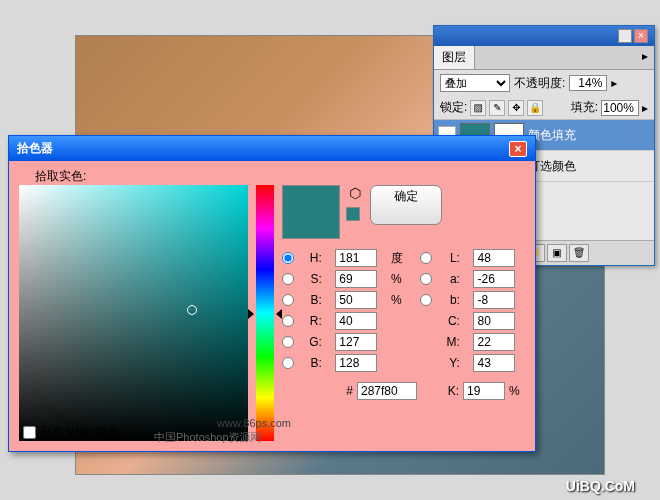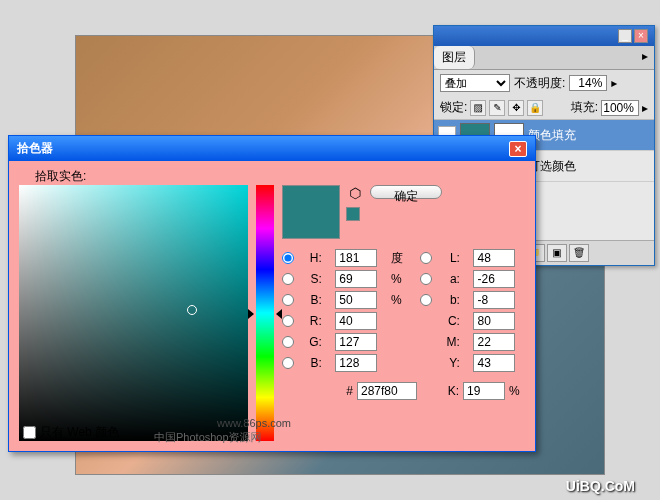--- a/index.html
+++ b/index.html
@@ -7,21 +7,21 @@
 
 .photo-bg { position: absolute; left: 75px; top: 35px; width: 530px; height: 440px; background: linear-gradient(135deg, #b08050 0%, #c89060 30%, #e8b090 50%, #5a7a8a 70%, #4a6a7a 100%); border: 1px solid #888; }
 
 .layers-panel { position: absolute; right: 5px; top: 25px; width: 222px; background: #e8e8e8; border: 1px solid #1e6ab8; box-shadow: 2px 2px 4px rgba(0,0,0,0.3); }
 .layers-title { background: linear-gradient(#3d7dd6, #1e5ab8); color: #fff; padding: 3px 6px; display: flex; justify-content: space-between; align-items: center; }
 .title-controls { display: flex; gap: 2px; }
 .title-btn { width: 14px; height: 14px; background: #e8e8e8; border: 1px solid #888; font-size: 10px; text-align: center; line-height: 12px; cursor: pointer; }
 .title-btn.close { background: #e88; }
 .layers-tabs { display: flex; background: #d0d0d0; border-bottom: 1px solid #999; }
 .layers-tab { padding: 3px 8px; background: #e8e8e8; border-right: 1px solid #999; }
-.layers-tab.active { background: #f0f0f0; border-radius: 6px; }
+.layers-tab.active { background: #f0f0f0; }
 .layers-tab-menu { margin-left: auto; padding: 3px 6px; cursor: pointer; }
 .layers-controls { padding: 4px 6px; display: flex; align-items: center; gap: 4px; background: #e0e0e0; }
 .blend-select { width: 70px; height: 18px; border: 1px solid #888; background: #fff; font-size: 11px; }
 .opacity-input { width: 38px; height: 16px; border: 1px solid #888; text-align: right; padding-right: 4px; }
 .lock-row { padding: 3px 6px; display: flex; align-items: center; gap: 3px; background: #e0e0e0; border-bottom: 1px solid #bbb; }
 .lock-icon { width: 16px; height: 16px; border: 1px solid #aaa; background: #eee; font-size: 10px; text-align: center; line-height: 14px; }
 .layer-list { background: #e8e8e8; min-height: 120px; }
 .layer-item { display: flex; align-items: center; padding: 3px 4px; border-bottom: 1px solid #ccc; gap: 4px; }
 .layer-item.sel { background: #5a8fd0; color: #fff; }
 .eye-icon { width: 18px; height: 18px; border: 1px solid #aaa; background: #fff; text-align: center; font-size: 11px; line-height: 16px; }
@@ -39,21 +39,21 @@
 .field-marker { position: absolute; width: 10px; height: 10px; border: 1px solid #fff; border-radius: 50%; left: 173px; top: 125px; transform: translate(-50%,-50%); }
 .hue-strip { width: 20px; height: 256px; margin-top: 14px; cursor: pointer; background: linear-gradient(to bottom, #f00 0%, #f0f 17%, #00f 33%, #0ff 50%, #0f0 67%, #ff0 83%, #f00 100%); position: relative; }
 .hue-marker { position: absolute; right: -8px; top: 124px; width: 0; height: 0; border-top: 5px solid transparent; border-bottom: 5px solid transparent; border-right: 6px solid #000; }
 .hue-marker.left { left: -8px; right: auto; border-right: none; border-left: 6px solid #000; }
 .picker-right { display: flex; flex-direction: column; gap: 4px; margin-top: 14px; }
 .swatch-row { display: flex; gap: 6px; align-items: flex-start; }
 .swatch-box { width: 58px; height: 54px; border: 1px solid #888; background: #287f80; }
 .small-swatch { width: 14px; height: 14px; border: 1px solid #888; margin-top: 4px; }
 .cube-icon { width: 18px; height: 18px; font-size: 14px; text-align: center; }
 .btn-col { display: flex; flex-direction: column; gap: 4px; }
-.xp-btn { width: 72px; height: 14px; border: 1px solid #888; background: linear-gradient(#fff, #e0e0e0); border-radius: 7px; text-align: center; line-height: 20px; cursor: pointer; }
+.xp-btn { width: 72px; height: 40px; border: 1px solid #888; background: linear-gradient(#fff, #e0e0e0); border-radius: 7px; text-align: center; line-height: 20px; cursor: pointer; }
 .val-grid { display: grid; grid-template-columns: auto auto auto auto auto auto auto; gap: 3px 4px; align-items: center; margin-top: 6px; }
 .radio { width: 12px; height: 12px; }
 .vlbl { width: 14px; text-align: right; }
 .vinp { width: 42px; height: 18px; border: 1px solid #888; padding: 0 3px; text-align: left; background: #fff; }
 .vunit { width: 16px; }
 .hex-row { display: flex; align-items: center; gap: 4px; margin-top: 6px; }
 .web-check { position: absolute; bottom: 10px; left: 14px; display: flex; align-items: center; gap: 4px; }
 .watermark { position: absolute; bottom: 6px; left: 145px; font-size: 11px; color: #666; }
 .watermark2 { position: absolute; bottom: 22px; left: 208px; font-size: 11px; color: #444; }
 .uibq { position: absolute; right: 25px; bottom: 6px; color: #fff; font-weight: bold; font-size: 14px; text-shadow: 1px 1px 2px #000; margin-left: 43px; }

